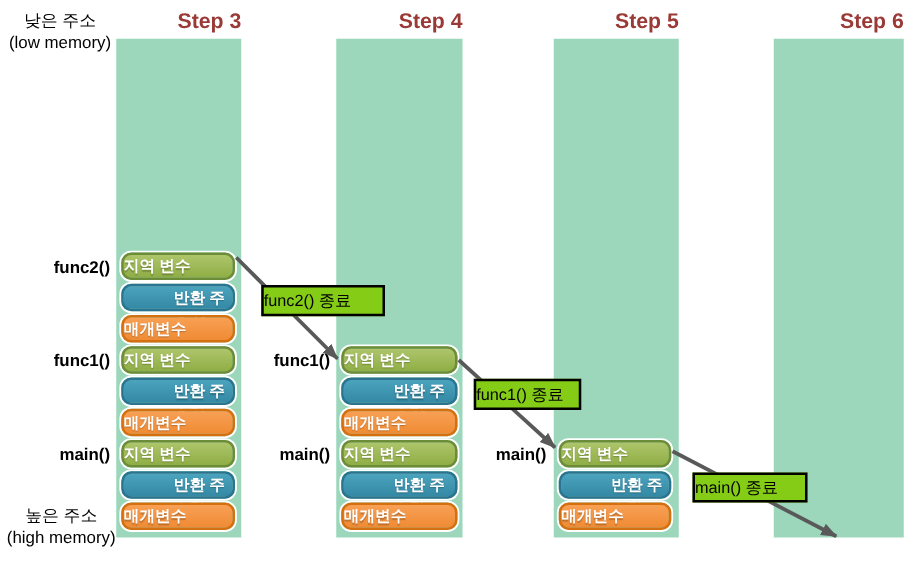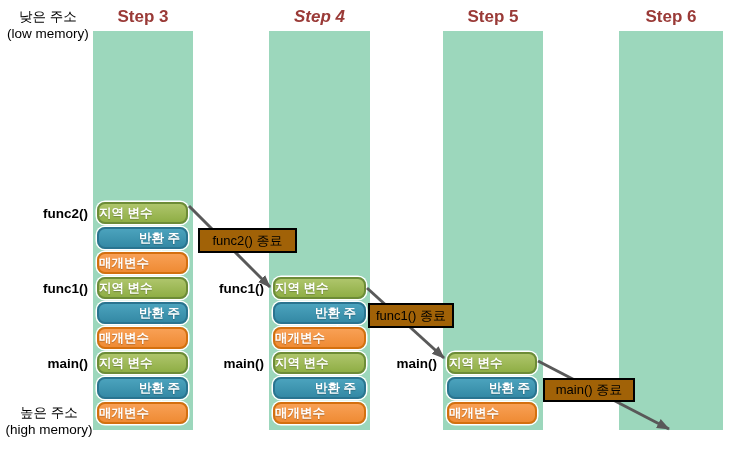--- a/index.html
+++ b/index.html
@@ -21,25 +21,25 @@
   .col.s4 { left: 269px; width: 101px; }
   .col.s5 { left: 443px; width: 100px; }
   .col.s6 { left: 619px; width: 104px; }
   .step-header {
     position: absolute;
     top: 6px;
     height: 22px;
     font-size: 17px;
     font-weight: bold;
     color: #9a3a37;
-    text-align: center;
+    text-align: right;
     line-height: 22px;
   }
   .step-header.s3 { left: 93px;  width: 100px; }
-  .step-header.s4 { left: 269px; width: 101px; font-style: italic; }
+  .step-header.s4 { left: 269px; width: 101px; }
   .step-header.s5 { left: 443px; width: 100px; }
   .step-header.s6 { left: 619px; width: 104px; }
   .memlabel {
     position: absolute;
     text-align: center;
     color: #000000;
     font-size: 13.5px;
     line-height: 17px;
   }
   .memlabel.top { left: 0px; top: 8px;   width: 96px; }
@@ -67,26 +67,27 @@
   .framelabel {
     position: absolute;
     width: 80px;
     font-size: 13.5px;
     font-weight: bold;
     color: #000000;
     text-align: right;
   }
   .callout {
     position: absolute;
-    background: #a16207;
+    background: #84cc16;
     border: 2px solid #000000;
     box-sizing: border-box;
     font-size: 13px;
     color: #000000;
-    text-align: center;
+    text-align: left;
+    margin-left: 11px;
   }
   #arrow-layer {
     position: absolute;
     left: 0; top: 0;
     width: 736px; height: 456px;
     pointer-events: none;
   }
   #arrow-layer line { stroke: #595959; stroke-width: 3; }
   #arrow-layer .ah { fill: #595959; }
 </style>

